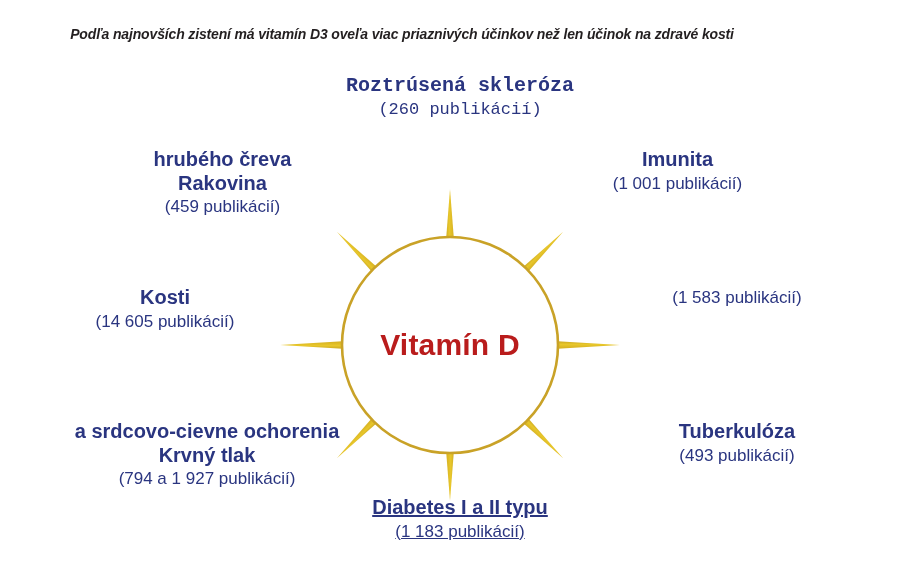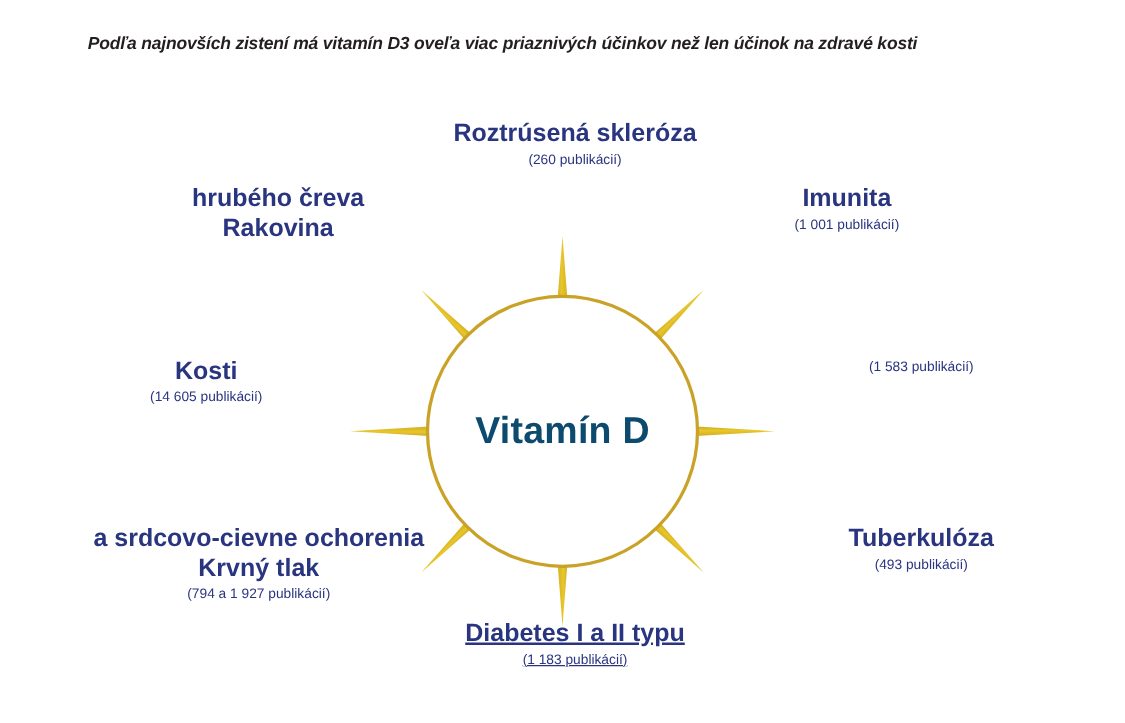--- a/index.html
+++ b/index.html
@@ -53,47 +53,47 @@
     position: absolute;
     left: 0;
     top: 0;
     width: 340px;
     height: 340px;
     display: flex;
     align-items: center;
     justify-content: center;
     font-size: 30px;
     font-weight: bold;
-    color: #0c4a6e;
+    color: #b91c1c;
     letter-spacing: 0.2px;
     pointer-events: none;
   }
 
   
   .label {
     position: absolute;
     color: #2a3580;
     line-height: 1.18;
   }
   .label .name {
     font-size: 20px;
     font-weight: bold;
     white-space: nowrap;
   }
   .label .count {
-    font-size: 11px;
+    font-size: 17px;
     font-weight: normal;
     white-space: nowrap;
     margin-top: 2px;
   }
 
   .lbl-center  { text-align: center; }
 
   
-  #label-ms           { left: 310px; top: 96px;  width: 300px; }
+  #label-ms           { left: 310px; top: 74px;  width: 300px; font-family: Liberation Mono, monospace; }
   #label-imunita      { left: 545px; top: 148px; width: 265px; }
   #label-rakovina     { left: 90px;  top: 148px; width: 265px; }
   #label-kosti        { left: 40px;  top: 286px; width: 250px; }
   #label-svalstvo     { left: 612px; top: 286px; width: 250px; }
   #label-tuberkuloza  { left: 612px; top: 420px; width: 250px; }
   #label-krvny        { left: 22px;  top: 420px; width: 370px; }
   #label-diabetes     { left: 310px; top: 496px; width: 300px; text-decoration: underline; }
 </style>
 </head>
 <body>
@@ -164,20 +164,21 @@
   </div>
 
   <div class="label lbl-center" id="label-imunita">
     <div class="name">Imunita</div>
     <div class="count">(1 001 publikácií)</div>
   </div>
 
   <div class="label lbl-center" id="label-rakovina">
     <div class="name">hrubého čreva</div>
     <div class="name">Rakovina</div>
+    <div class="count">(459 publikácií)</div>
   </div>
 
   <div class="label lbl-center" id="label-kosti">
     <div class="name">Kosti</div>
     <div class="count">(14 605 publikácií)</div>
   </div>
 
   <div class="label lbl-center" id="label-svalstvo">
     <div class="count">(1 583 publikácií)</div>
   </div>

